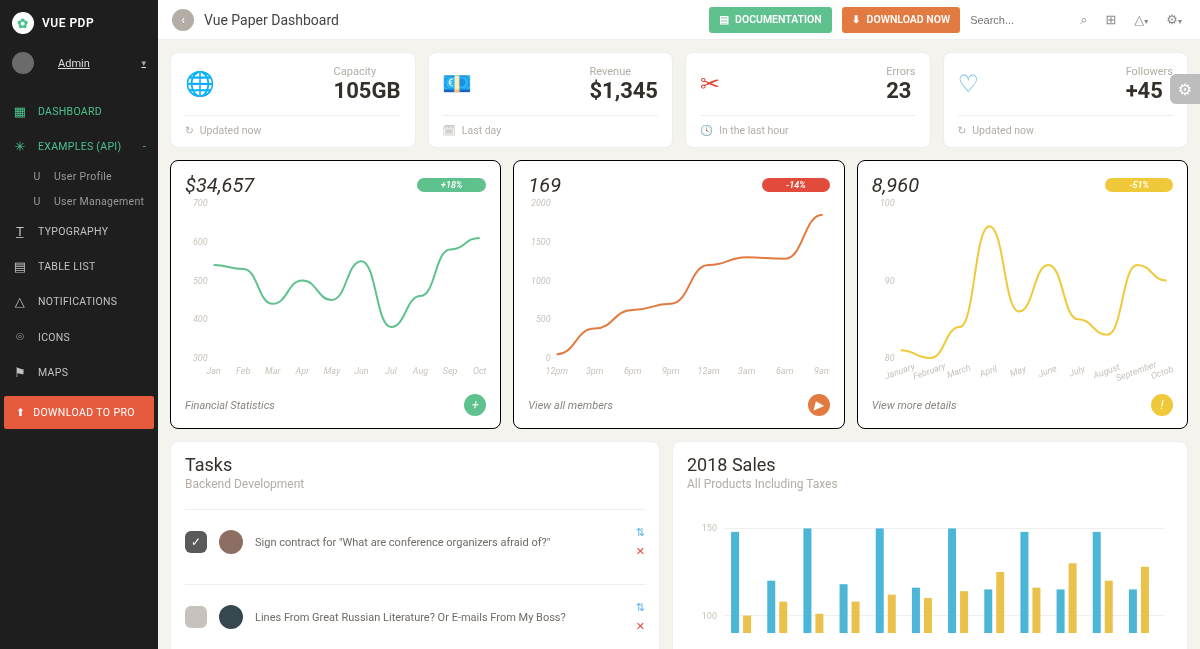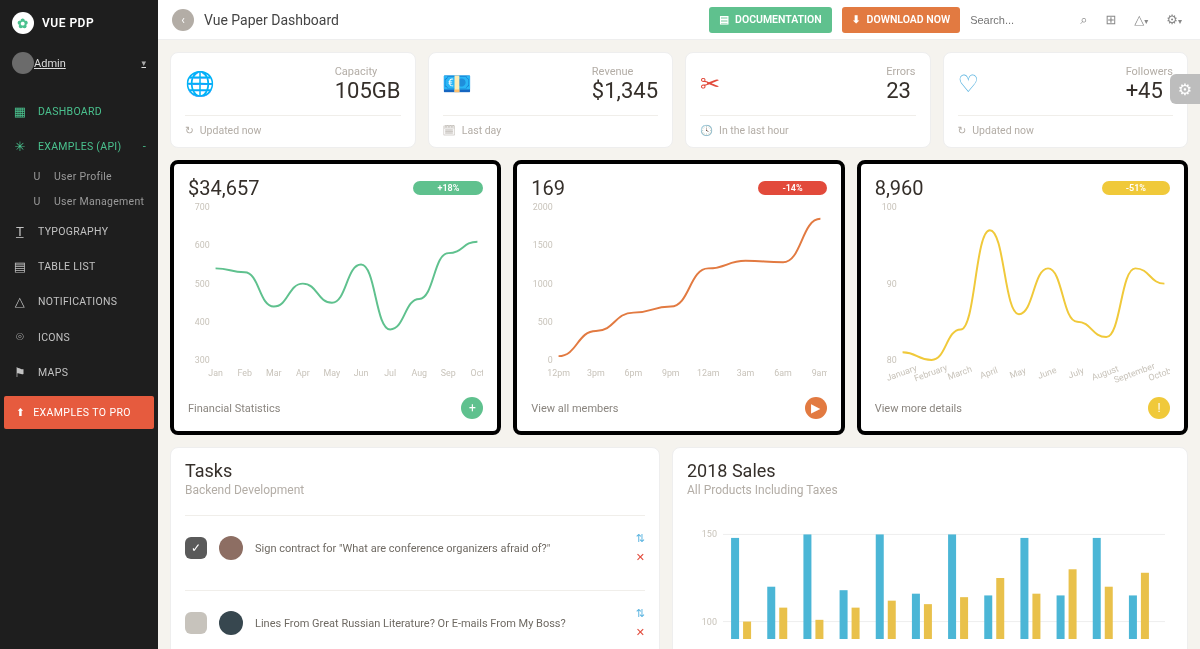--- a/index.html
+++ b/index.html
@@ -2,21 +2,21 @@
 <html><head>
 <meta charset="utf-8">
 <style>
   * { box-sizing: border-box; margin: 0; padding: 0; }
   body { font-family: -apple-system, BlinkMacSystemFont, "Segoe UI", Roboto, Helvetica, Arial, sans-serif; background: #f5f3ee; color: #66615b; width: 1200px; height: 649px; overflow: hidden; position: relative; }
 
   
   .sidebar { position: absolute; left: 0; top: 0; width: 158px; height: 649px; background: #1e1e1e; color: #a8a8a8; font-size: 11px; }
   .logo-row { display: flex; align-items: center; gap: 8px; padding: 12px 12px 6px; color: #fff; font-weight: 600; font-size: 12px; letter-spacing: .5px; }
   .logo-badge { width: 22px; height: 22px; border-radius: 50%; background: #fff; display: flex; align-items: center; justify-content: center; color: #4ac18e; font-size: 13px; }
-  .admin-row { display: flex; align-items: center; gap: 0; padding: 12px 12px; color: #ddd; font-size: 11px; cursor: pointer; text-decoration: underline; }
+  .admin-row { display: flex; align-items: center; gap: 24px; padding: 12px 12px; color: #ddd; font-size: 11px; cursor: pointer; text-decoration: underline; }
   .avatar-sm { width: 22px; height: 22px; border-radius: 50%; background: #6b6b6b; }
   .admin-caret { margin-left: auto; font-size: 9px; color: #aaa; }
 
   .nav { margin-top: 8px; }
   .nav-item { display: flex; align-items: center; gap: 10px; padding: 10px 12px; font-size: 10.5px; text-transform: uppercase; letter-spacing: .3px; color: #c2c2c2; cursor: pointer; position: relative; }
   .nav-item.active { color: #4ac18e; }
   .nav-item.active::after { content: ""; position: absolute; right: -8px; top: 50%; transform: translateY(-50%); width: 0; height: 0; border-top: 8px solid transparent; border-bottom: 8px solid transparent; border-right: 8px solid #f5f3ee; }
   .nav-item.sub { padding: 6px 12px 6px 30px; text-transform: none; color: #9a9a9a; font-size: 10.5px; }
   .nav-item.sub .sub-u { width: 14px; display: inline-block; text-align: center; color: #9a9a9a; }
   .nav-item.examples { color: #4ac18e; }
@@ -39,26 +39,26 @@
   .top-ico { color: #888; font-size: 13px; cursor: pointer; padding: 0 4px; }
 
   
   .content { padding: 12px 12px 0; height: calc(649px - 40px); overflow: hidden; }
   .stats-row { display: flex; gap: 12px; }
   .stat-card { flex: 1; background: #fff; border: 1px solid #eee; border-radius: 8px; padding: 12px 14px 10px; }
   .stat-top { display: flex; align-items: center; }
   .stat-icon { font-size: 24px; }
   .stat-txt { margin-left: auto; }
   .stat-label { font-size: 11px; color: #b3ada6; }
-  .stat-value { font-size: 22px; color: #352f2a; font-weight: 400; }
+  .stat-value { font-size: 22px; color: #352f2a; font-weight: 700; }
   .stat-foot { border-top: 1px solid #f0eeea; margin-top: 12px; padding-top: 8px; font-size: 10.5px; color: #b3ada6; display: flex; align-items: center; gap: 6px; }
 
   
   .chart-row { display: flex; gap: 12px; margin-top: 12px; }
-  .chart-card { flex: 1; background: #fff; border: 4px solid #000000; border-radius: 8px; padding: 12px 14px; position: relative; }
+  .chart-card { flex: 1; background: #fff; border: 1px solid #000000; border-radius: 8px; padding: 12px 14px; position: relative; font-style: italic; }
   .chart-head { display: flex; align-items: center; }
   .chart-value { font-size: 20px; color: #352f2a; }
   .badge { margin-left: auto; font-size: 9px; font-weight: 600; color: #fff; border-radius: 10px; padding: 2px 24px; }
   .badge.green { background: #5fc18e; }
   .badge.red { background: #e24a3b; }
   .badge.yellow { background: #f0c93a; }
   .chart-svg { width: 100%; height: 185px; }
   .chart-foot { display: flex; align-items: center; margin-top: 8px; }
   .chart-foot-text { font-size: 11px; color: #8a857f; }
   .circle-btn { margin-left: auto; width: 22px; height: 22px; border-radius: 50%; display: flex; align-items: center; justify-content: center; color: #fff; font-size: 12px; cursor: pointer; }
@@ -140,21 +140,21 @@
         <span class="nav-ico">⌾</span>
         <span>ICONS</span>
       </div>
       <div class="nav-item">
         <span class="nav-ico">⚑</span>
         <span>MAPS</span>
       </div>
     </div>
   <div class="upgrade">
     <span>⬆</span>
-    <span>EXAMPLES TO PRO</span>
+    <span>DOWNLOAD TO PRO</span>
   </div>
 </div>
 
 <div class="main">
   <div class="topbar">
     <div class="back-btn">
       <span>‹</span>
     </div>
     <div class="title">Vue Paper Dashboard</div>
     <div class="spacer"></div>

